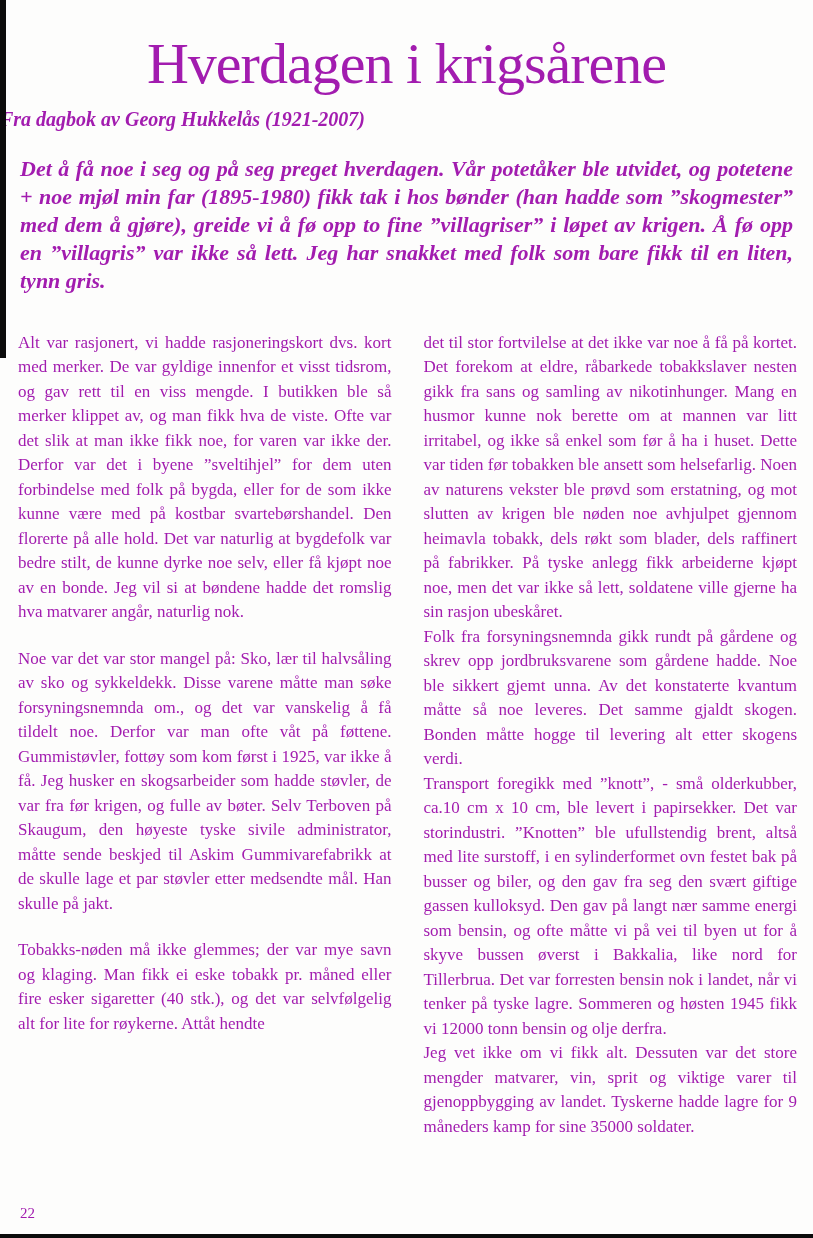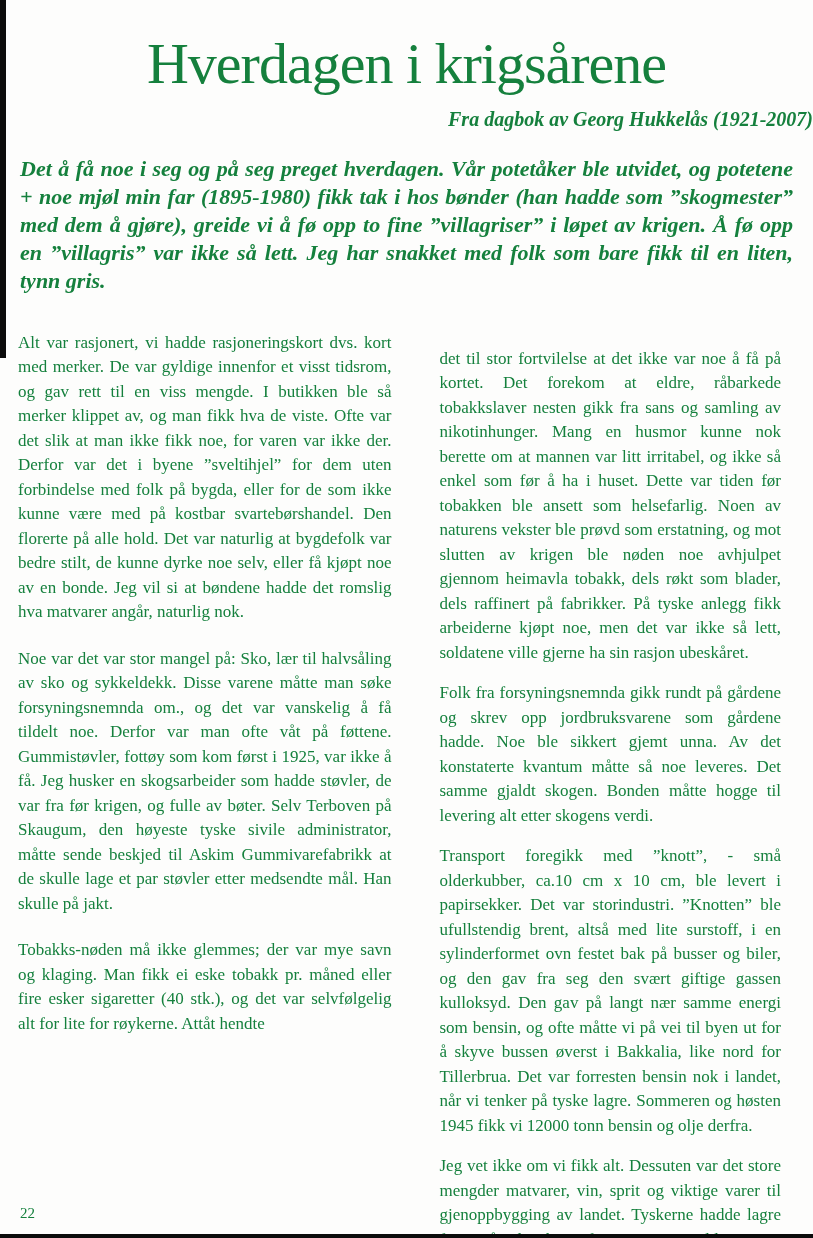--- a/index.html
+++ b/index.html
@@ -8,21 +8,21 @@
     background: #e8e8e6;
   }
   .page {
     position: relative;
     width: 813px;
     height: 1238px;
     margin: 0 auto;
     background: #fdfdfc;
     overflow: hidden;
     font-family: "Liberation Serif", serif;
-    color: #15803d;
+    color: #a21caf;
   }
   
   .edge-left {
     position: absolute;
     left: 0; top: 0;
     width: 6px; height: 358px;
     background: #0b0b0b;
   }
   .edge-bottom {
     position: absolute;
@@ -33,21 +33,21 @@
   .title {
     margin: 32px 0 0 0;
     text-align: center;
     font-size: 58px;
     font-weight: normal;
     letter-spacing: -1px;
     line-height: 1.1;
   }
   .subtitle {
     margin-top: 12px;
-    text-align: right;
+    text-align: left;
     font-style: italic;
     font-weight: bold;
     font-size: 20px;
   }
   .intro {
     margin: 24px 20px 0 20px;
     font-weight: bold;
     font-style: italic;
     font-size: 22px;
     line-height: 28px;
@@ -59,21 +59,21 @@
     margin: 36px 16px 0 18px;
   }
   .col {
     flex: 1;
     min-width: 0;
     font-size: 17px;
     line-height: 24.5px;
     text-align: justify;
   }
   .col-left p { margin: 0 0 22px 0; }
-  .col-right p { margin: 16px; }
+  .col-right p { margin: 0; }
   .page-number {
     position: absolute;
     left: 20px;
     bottom: 16px;
     font-size: 15px;
   }
 </style>
 </head>
 <body>
 

